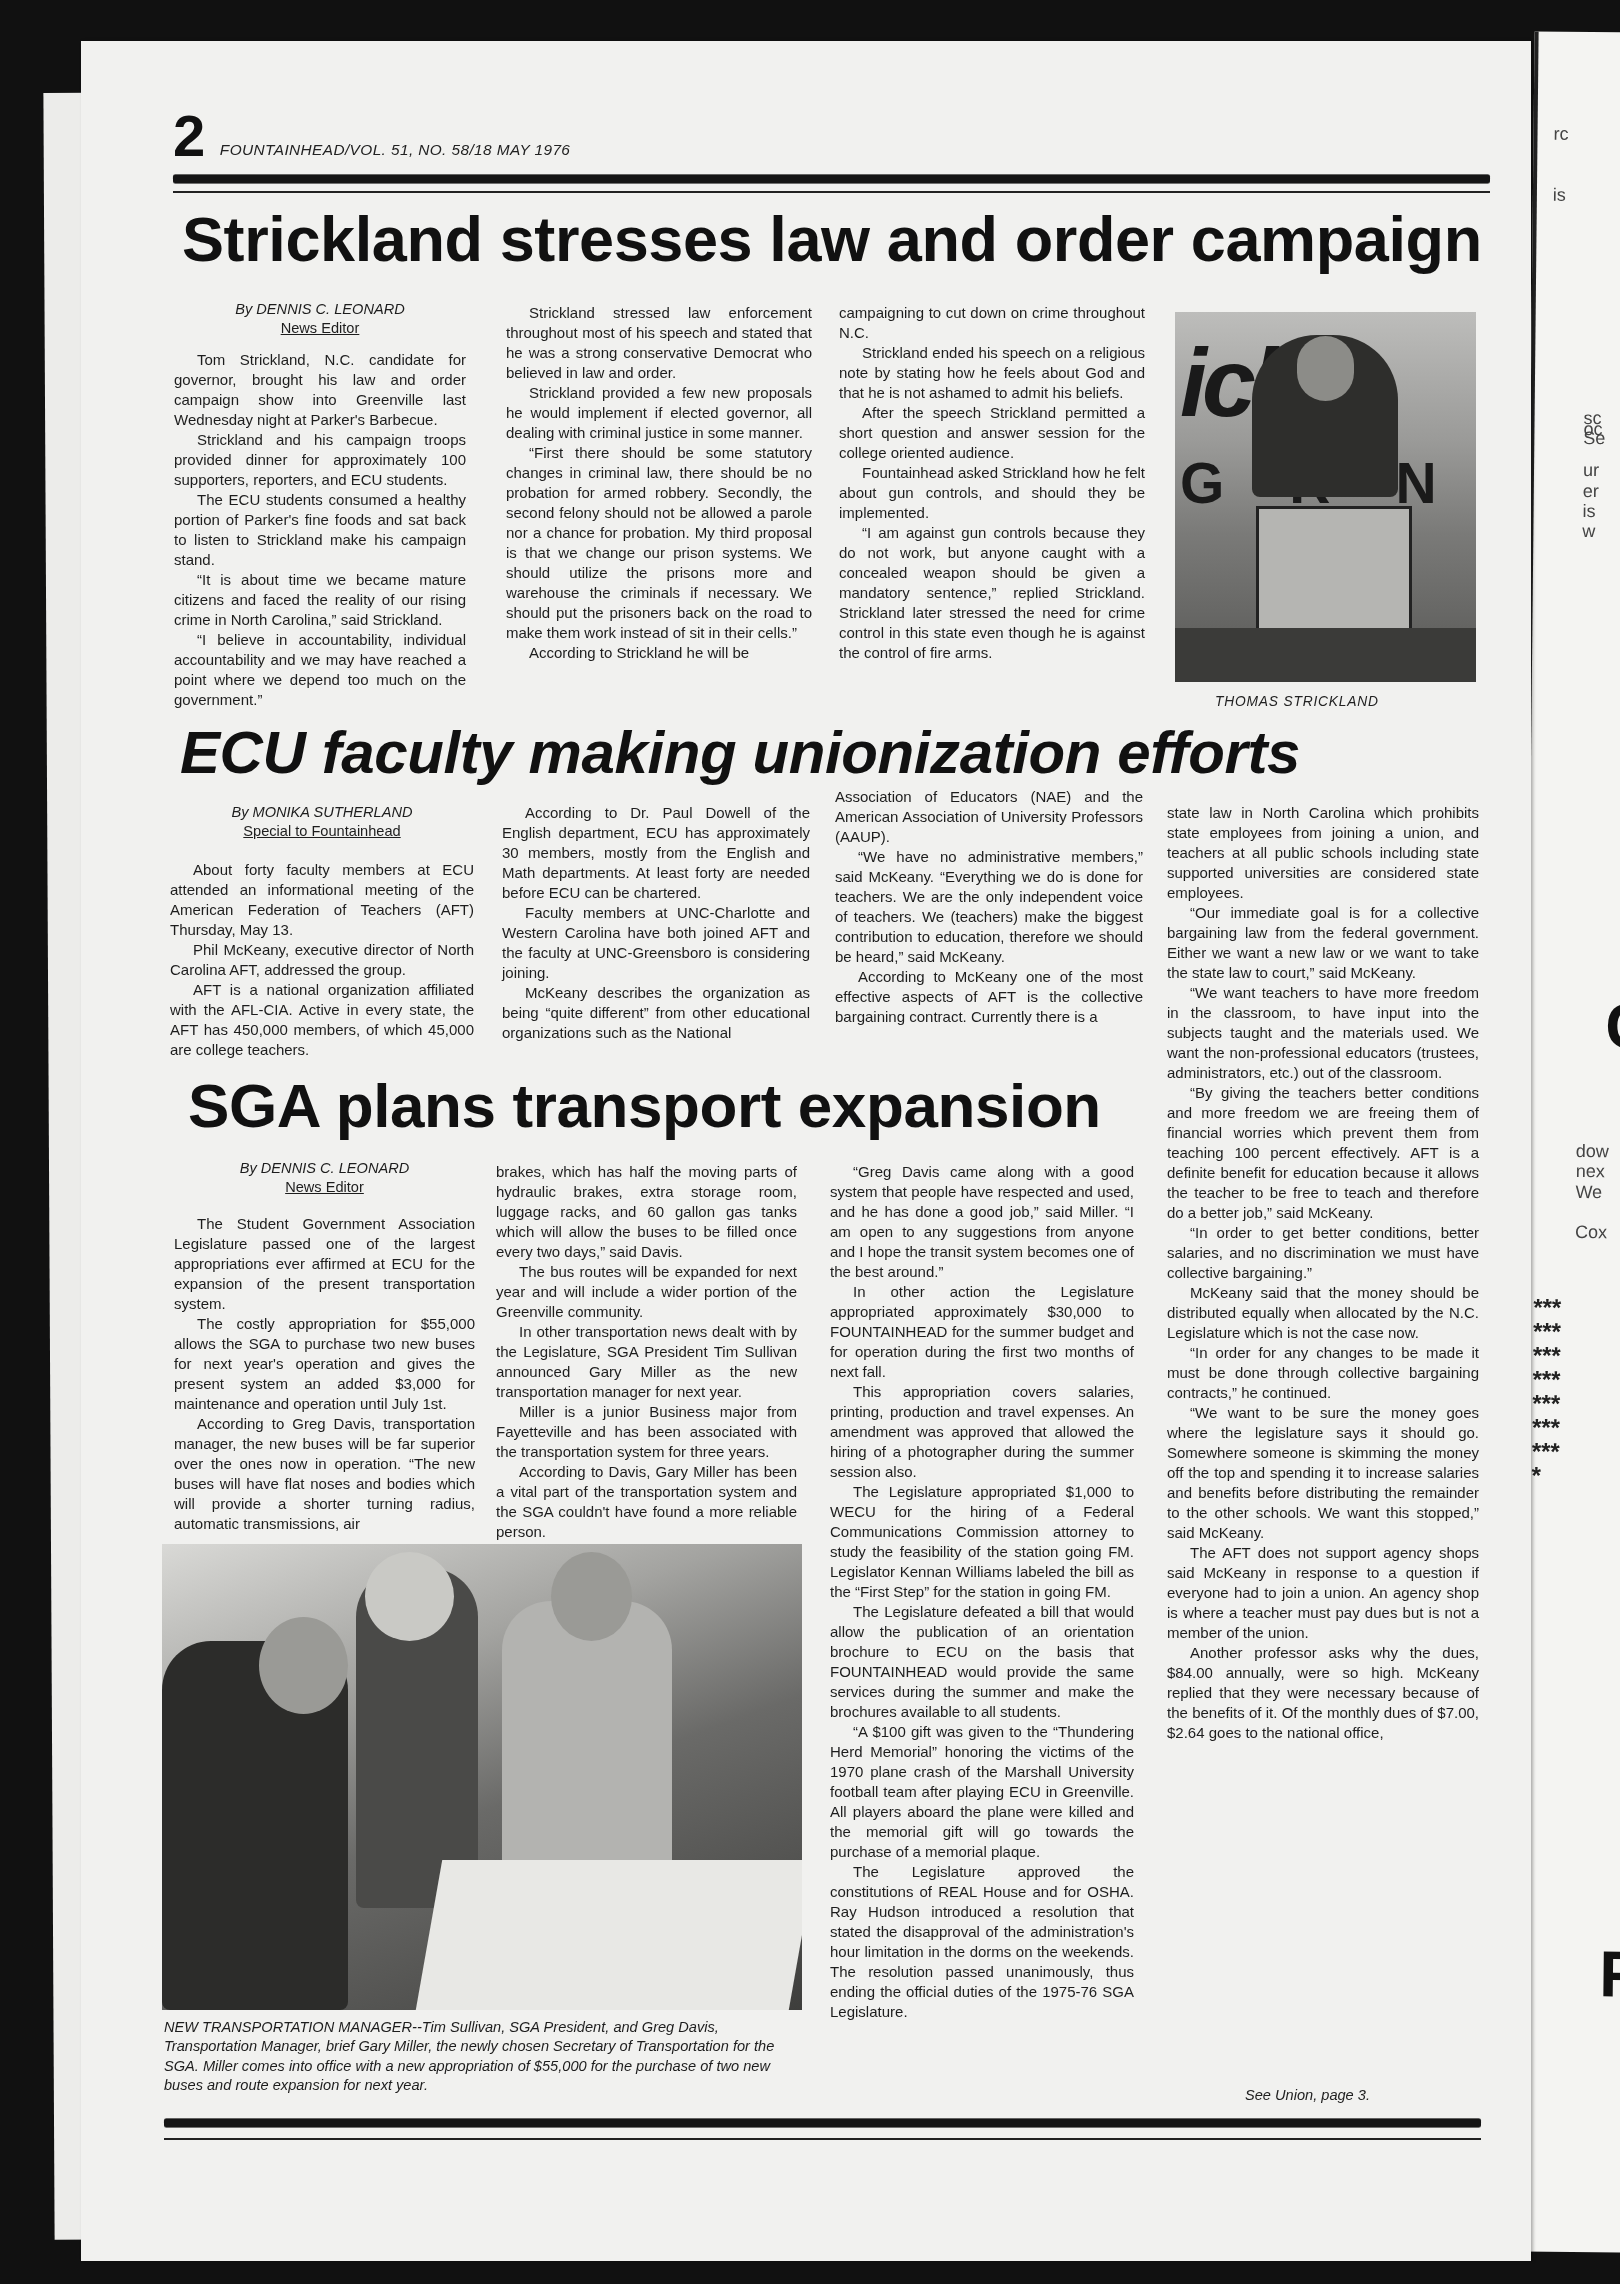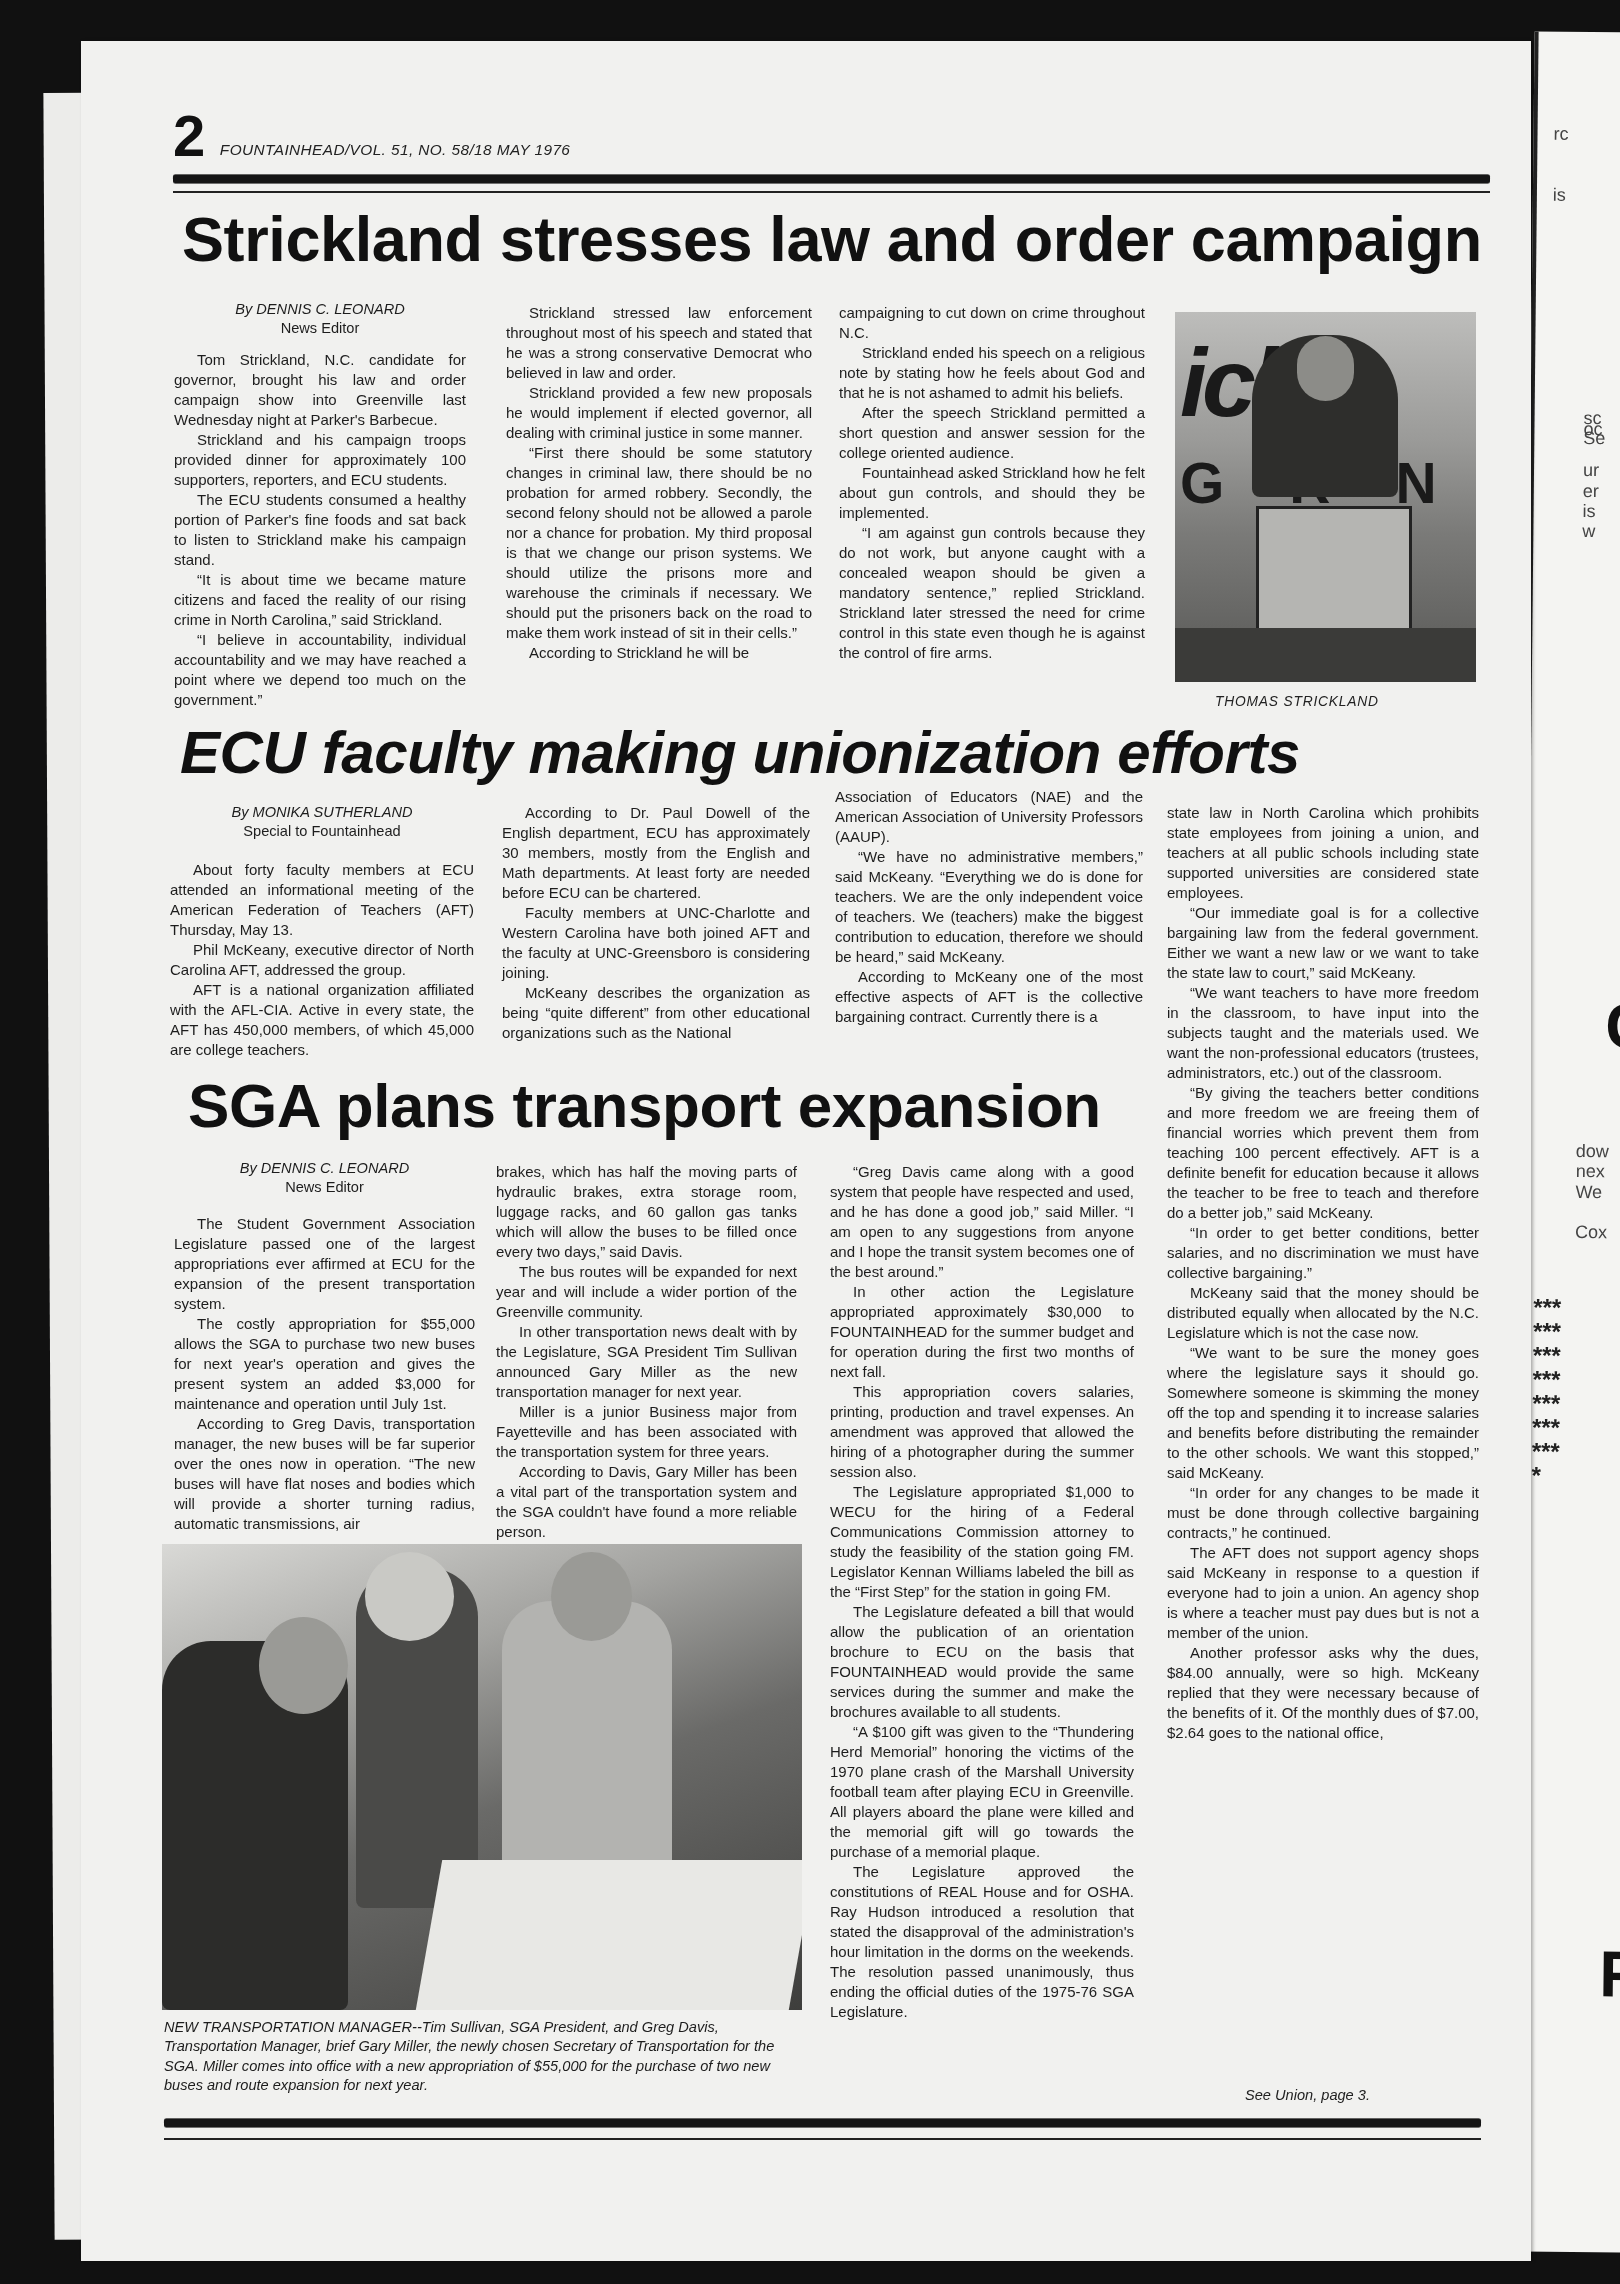--- a/index.html
+++ b/index.html
@@ -35,21 +35,21 @@
   .headline { position: absolute; font-weight: bold; color: #111; white-space: nowrap; letter-spacing: -0.4px; }
   .h1 { left: 101px; top: 162px; font-size: 63px; }
   .h2 { left: 99px; top: 677px; font-size: 60px; font-style: italic; }
   .h3 { left: 107px; top: 1029px; font-size: 62px; }
   .col {
     position: absolute; font-size: 15px; line-height: 20px; text-align: justify; color: #1d1d1d;
   }
   .col p { margin: 0; text-indent: 23px; }
   .byline { text-align: center; font-size: 14.6px; line-height: 19.4px; margin-bottom: 11.3px; }
   .byline .by { font-style: italic; display: block; }
-  .byline .role { display: block; }
+  .byline .role { display: block; text-decoration: underline; }
   .photo {
     position: absolute; background: #6c6c6a; overflow: hidden;
   }
   .photo1 { left: 1094px; top: 271px; width: 301px; height: 370px;
     background: linear-gradient(180deg, #bdbdbb 0%, #9a9a98 35%, #7a7a78 60%, #575755 100%); }
   .photo1 .sign { position: absolute; left: 4.9px; top: 14.6px; font-size: 97px; font-weight: bold; font-style: italic; color: #1a1a1a; letter-spacing: -4.9px; }
   .photo1 .sign2 { position: absolute; left: 4.9px; top: 138px; font-size: 57px; font-weight: bold; color: #1a1a1a; letter-spacing: 65px; }
   .photo1 .man { position: absolute; left: 77px; top: 23px; width: 146px; height: 162px; background: #2e2e2c; border-radius: 65px 65px 8px 8px; }
   .photo1 .head { position: absolute; left: 122px; top: 24px; width: 57px; height: 65px; background: #8c8c88; border-radius: 32px; }
   .photo1 .podium { position: absolute; left: 81px; top: 194px; width: 150px; height: 126px; background: #b5b5b2; border: 3.2px solid #222; }
@@ -153,22 +153,22 @@
     <p>“We have no administrative members,” said McKeany. “Everything we do is done for teachers. We are the only independent voice of teachers. We (teachers) make the biggest contribution to education, therefore we should be heard,” said McKeany.</p>
     <p>According to McKeany one of the most effective aspects of AFT is the collective bargaining contract. Currently there is a</p>
   </div>
   <div class="col" style="left:1086px;top:762px;width:312px;">
     <p style="text-indent:0">state law in North Carolina which prohibits state employees from joining a union, and teachers at all public schools including state supported universities are considered state employees.</p>
     <p>“Our immediate goal is for a collective bargaining law from the federal government. Either we want a new law or we want to take the state law to court,” said McKeany.</p>
     <p>“We want teachers to have more freedom in the classroom, to have input into the subjects taught and the materials used. We want the non-professional educators (trustees, administrators, etc.) out of the classroom.</p>
     <p>“By giving the teachers better conditions and more freedom we are freeing them of financial worries which prevent them from teaching 100 percent effectively. AFT is a definite benefit for education because it allows the teacher to be free to teach and therefore do a better job,” said McKeany.</p>
     <p>“In order to get better conditions, better salaries, and no discrimination we must have collective bargaining.”</p>
     <p>McKeany said that the money should be distributed equally when allocated by the N.C. Legislature which is not the case now.</p>
+    <p>“In order for any changes to be made it must be done through collective bargaining contracts,” he continued.</p>
     <p>“We want to be sure the money goes where the legislature says it should go. Somewhere someone is skimming the money off the top and spending it to increase salaries and benefits before distributing the remainder to the other schools. We want this stopped,” said McKeany.</p>
-    <p>“In order for any changes to be made it must be done through collective bargaining contracts,” he continued.</p>
     <p>The AFT does not support agency shops said McKeany in response to a question if everyone had to join a union. An agency shop is where a teacher must pay dues but is not a member of the union.</p>
     <p>Another professor asks why the dues, $84.00 annually, were so high. McKeany replied that they were necessary because of the benefits of it. Of the monthly dues of $7.00, $2.64 goes to the national office,</p>
   </div>
   <div class="see-union">See Union, page 3.</div>
 
   <div class="headline h3">SGA plans transport expansion</div>
 
   <div class="col" style="left:93px;top:1118px;width:301px;">
     <div class="byline" style="margin-bottom:16px;">
       <span class="by">By DENNIS C. LEONARD</span>

